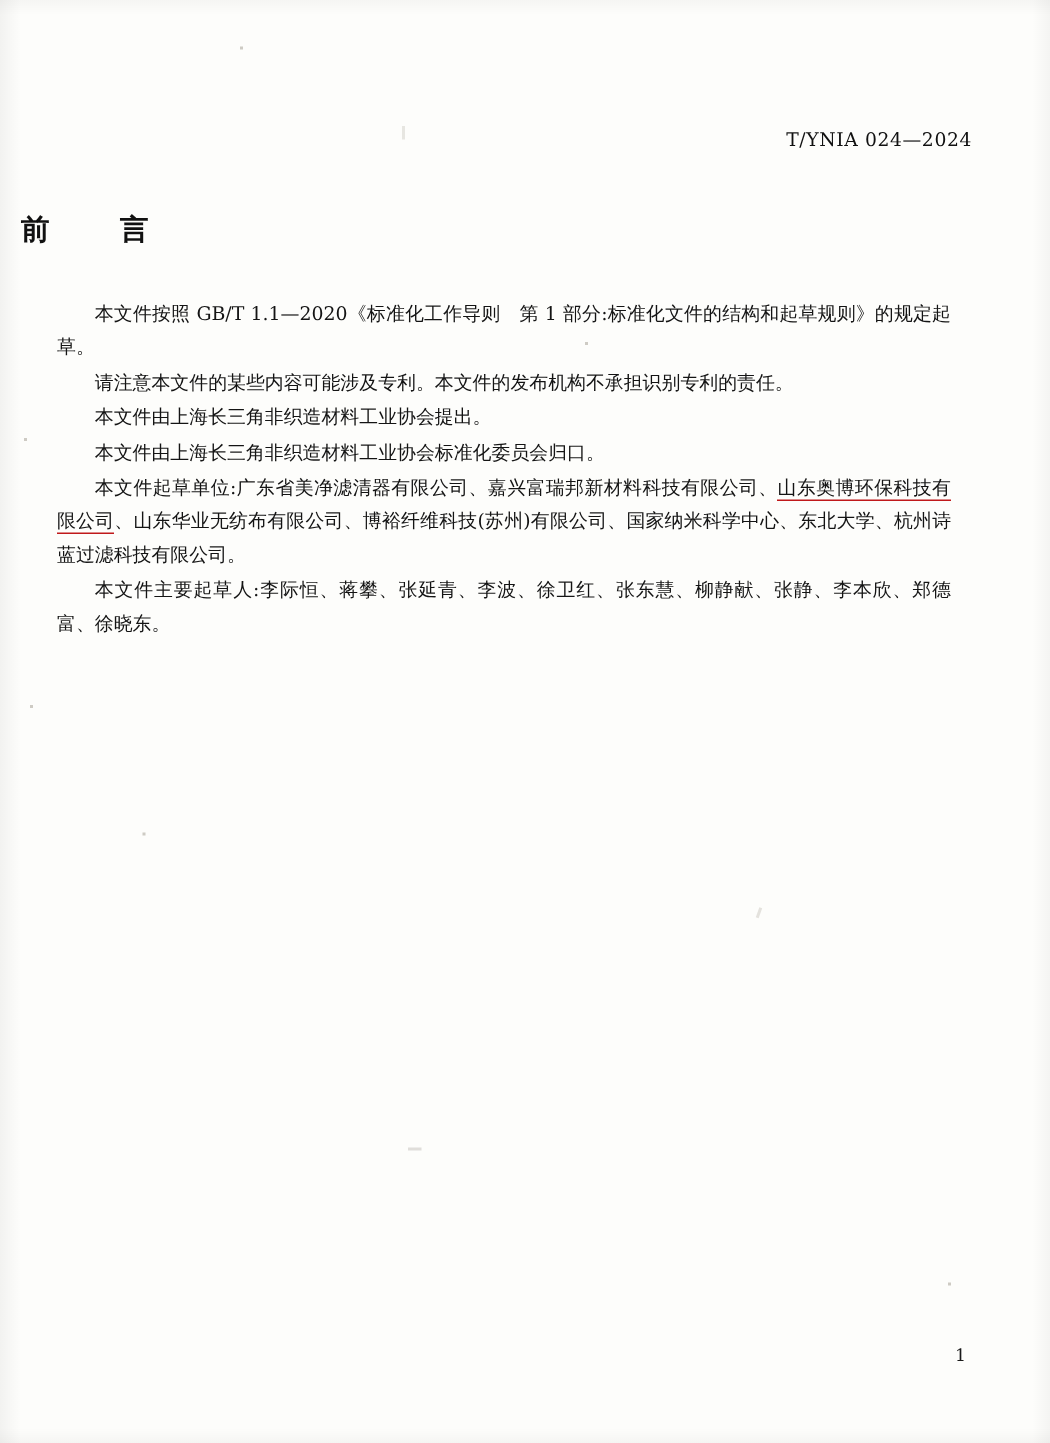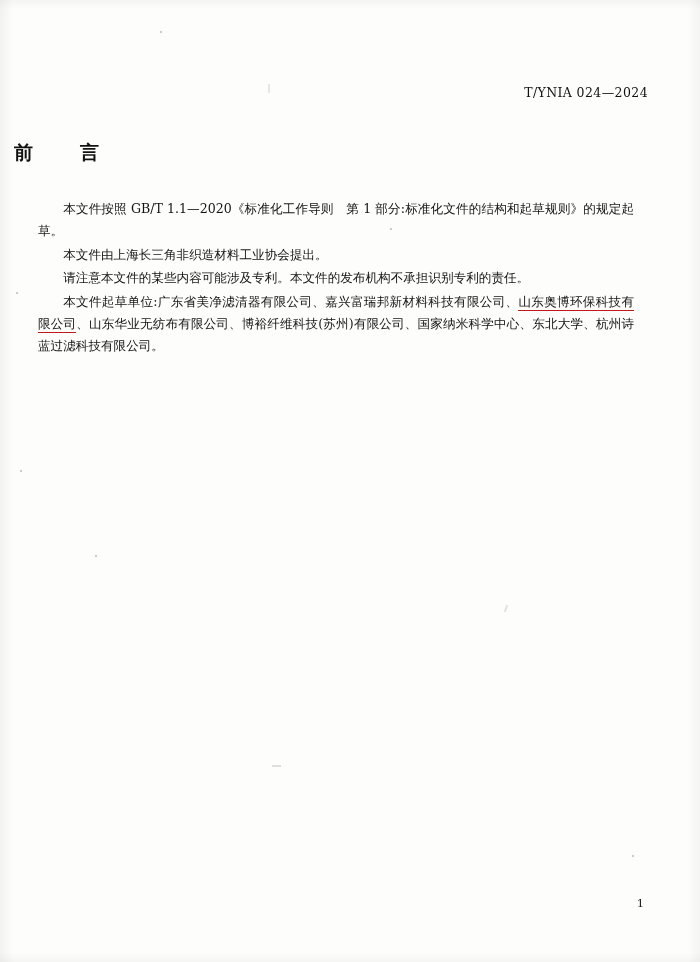--- a/index.html
+++ b/index.html
@@ -100,21 +100,23 @@
   <div class="speck" style="left:505px;top:605px;width:2px;height:7px;transform:rotate(20deg);opacity:0.4;"></div>
   <div class="speck" style="left:272px;top:765px;width:9px;height:2px;opacity:0.45;"></div>
   <div class="speck" style="left:632px;top:855px;width:2px;height:2px;"></div>
 
   <div class="header-code">T/YNIA 024—2024</div>
 
   <div class="doc-title">前　言</div>
 
   <div class="body-text">
     <p class="para">本文件按照 GB/T 1.1—2020《标准化工作导则　第 1 部分:标准化文件的结构和起草规则》的规定起草。</p>
+    <p class="para">请注意本文件的某些内容可能涉及专利。本文件的发布机构不承担识别专利的责任。</p>
     <p class="para">本文件由上海长三角非织造材料工业协会提出。</p>
-    <p class="para">请注意本文件的某些内容可能涉及专利。本文件的发布机构不承担识别专利的责任。</p>
+    <p class="para">本文件由上海长三角非织造材料工业协会标准化委员会归口。</p>
     <p class="para">
       <span>本文件起草单位:广东省美净滤清器有限公司、嘉兴富瑞邦新材料科技有限公司、<span class="underline-red" style="border-bottom-color: rgb(192, 25, 27);">山东奥博环保科技有限公司</span>、山东华业无纺布有限公司、博裕纤维科技(苏州)有限公司、国家纳米科学中心、东北大学、杭州诗蓝过滤科技有限公司。</span>
     </p>
+    <p class="para">本文件主要起草人:李际恒、蒋攀、张延青、李波、徐卫红、张东慧、柳静献、张静、李本欣、郑德富、徐晓东。</p>
   </div>
 
   <div class="page-number">1</div>
 </div>
 
 </body></html>

